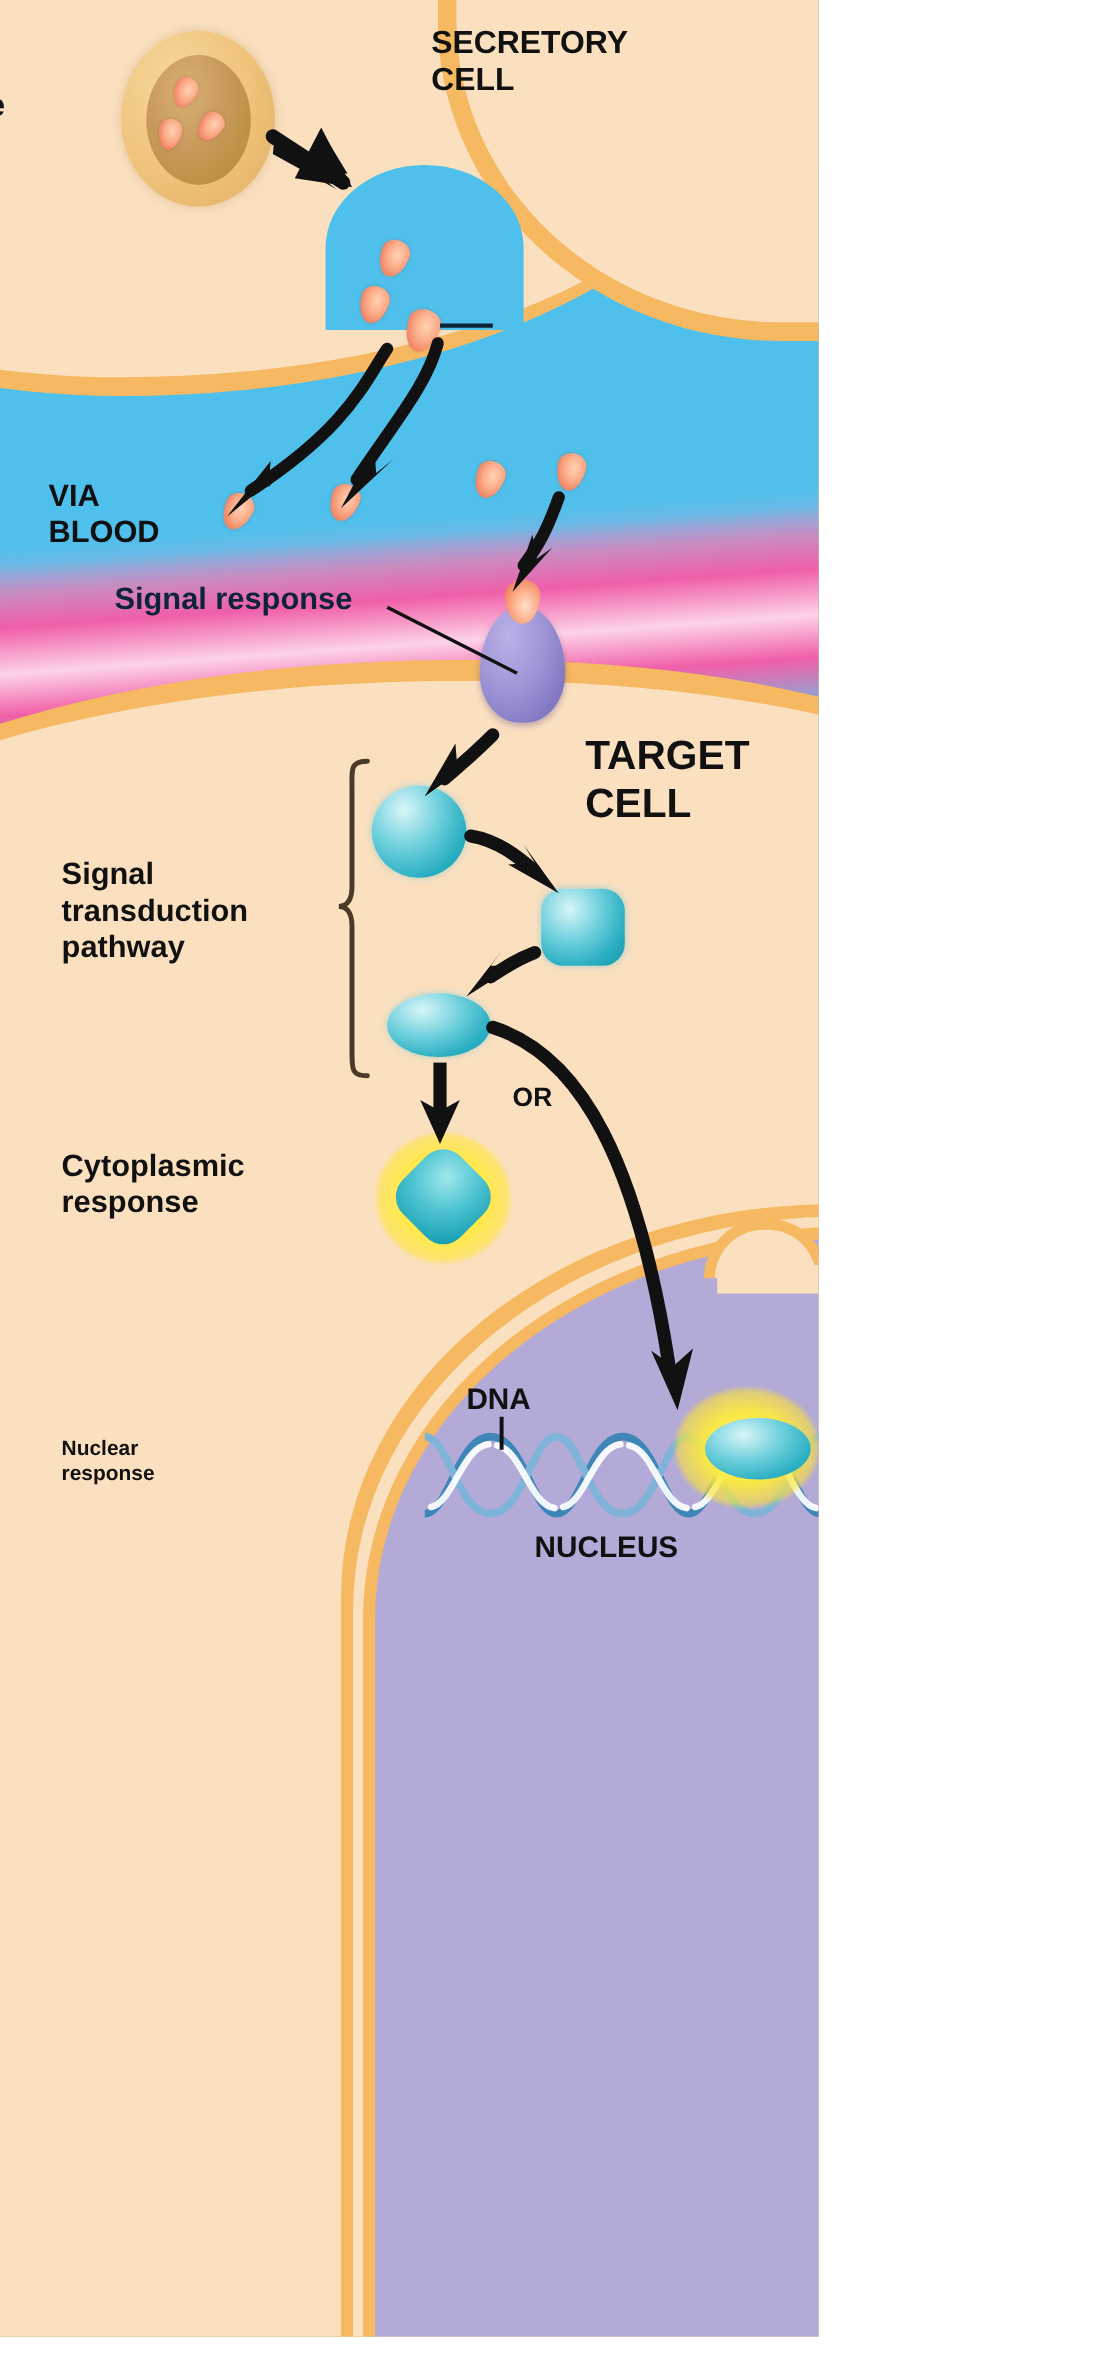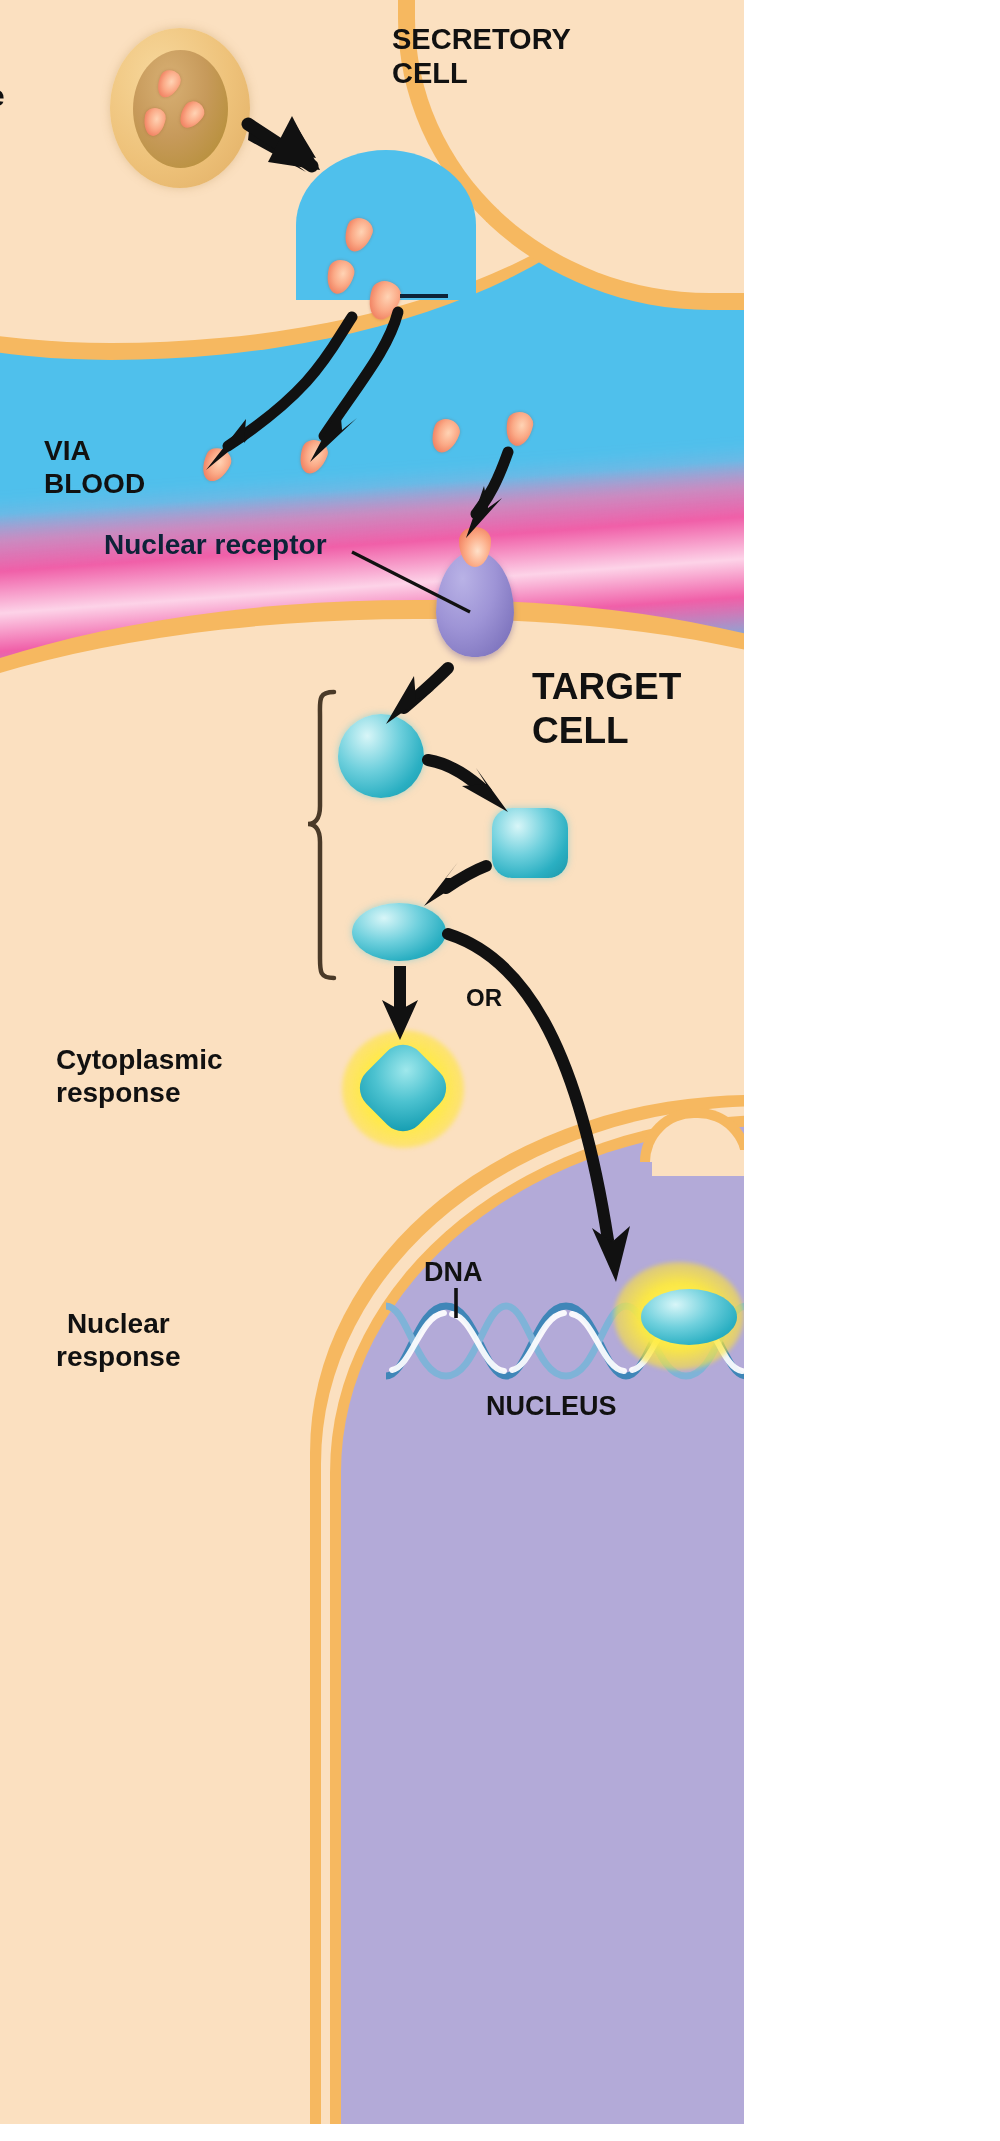--- a/index.html
+++ b/index.html
@@ -189,21 +189,21 @@
   .lbl{position:absolute;color:#0d1f33;white-space:pre;line-height:1.18;}
 
   #lbl-secretory{left:392px;top:22px;font-size:29px;font-weight:bold;color:#111;}
   #lbl-hormone{left:446px;top:271px;font-size:29px;font-weight:bold;color:#0d2338;}
   #lbl-viablood{left:44px;top:415px;font-size:28px;font-weight:bold;color:#111;margin-top:19px;}
   #lbl-receptor{left:104px;top:528px;font-size:28px;font-weight:bold;color:#0d2338;}
   #lbl-target{left:532px;top:665px;font-size:37px;font-weight:bold;color:#111;}
   #lbl-stp{left:56px;top:778px;font-size:28px;font-weight:bold;color:#111;}
   #lbl-or{left:466px;top:984px;font-size:24px;font-weight:bold;color:#111;}
   #lbl-cyto{left:56px;top:1043px;font-size:28px;font-weight:bold;color:#111;}
-  #lbl-nuclear{left:56px;top:1307px;font-size:28px;font-weight:bold;color:#111;text-align:center;}
+  #lbl-nuclear{left:56px;top:1307px;font-size:19px;font-weight:bold;color:#111;}
   #lbl-dna{left:424px;top:1257px;font-size:27px;font-weight:bold;color:#111;}
   #lbl-nucleus{left:486px;top:1391px;font-size:27px;font-weight:bold;color:#111;}
 
   
   #edge-glyph{
     left:-12px;top:78px;font-size:30px;font-weight:bold;color:#111;
   }
 </style>
 </head>
 <body>
@@ -321,23 +321,26 @@
       <line x1="400" y1="296" x2="448" y2="296" stroke="#0d2338" stroke-width="4"></line>
 
       <line x1="456" y1="1288" x2="456" y2="1318" stroke="#111" stroke-width="3.6"></line>
     </svg>
 
     <div class="lbl" id="edge-glyph">e</div>
     <div class="lbl" id="lbl-secretory">SECRETORY
 CELL</div>
     <div class="lbl" id="lbl-viablood">VIA
 BLOOD</div>
-    <div class="lbl" id="lbl-receptor">Nuclear receptor</div>
+    <div class="lbl" id="lbl-receptor">Signal response</div>
     <div class="lbl" id="lbl-target">TARGET
 CELL</div>
+    <div class="lbl" id="lbl-stp">Signal
+transduction
+pathway</div>
     <div class="lbl" id="lbl-or">OR</div>
     <div class="lbl" id="lbl-cyto">Cytoplasmic
 response</div>
     <div class="lbl" id="lbl-nuclear">Nuclear
 response</div>
     <div class="lbl" id="lbl-dna">DNA</div>
     <div class="lbl" id="lbl-nucleus">NUCLEUS</div>
 
   </div>
 </div>

